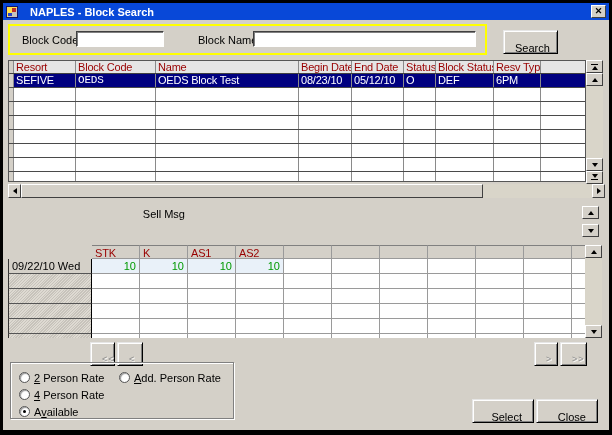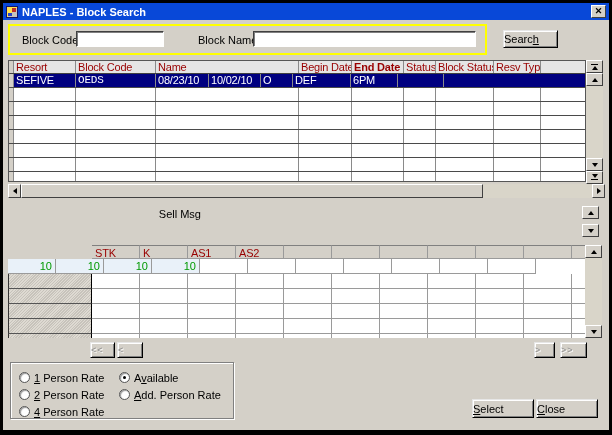--- a/index.html
+++ b/index.html
@@ -7,27 +7,27 @@
   .window{
     position:relative;width:612px;height:435px;background:#D4D0C8;
     border:3px solid #000;border-bottom:5px solid #000;
     font-family:"Liberation Sans",sans-serif;font-size:11px;color:#000;overflow:hidden;
   }
   
   .titlebar{position:absolute;left:0;top:0;right:0;height:17px;background:#0848D8;display:flex;align-items:center;padding:0 3px;}
   .app-icon{width:12px;height:12px;margin-right:4px;border:1px solid #14146a;background:linear-gradient(135deg,#ffe14d 0 55%,#c8c4bc 55%);position:relative;flex:0 0 auto;}
   .app-icon::after{content:"";position:absolute;right:1px;top:1px;width:4px;height:4px;background:#c03028;}
   .app-icon::before{content:"";position:absolute;left:1px;bottom:1px;width:4px;height:3px;background:#2840c8;}
-  .title-text{color:#fff;font-weight:bold;white-space:nowrap;letter-spacing:0;}
+  .title-text{color:#fff;font-weight:bold;white-space:nowrap;letter-spacing:0;margin-left:8px;}
   .close-btn{margin-left:auto;width:15px;height:13px;background:#D4D0C8;border:1px solid;border-color:#fff #404040 #404040 #fff;font-size:9px;line-height:11px;text-align:center;font-weight:bold;cursor:default;}
   
   .search-panel{position:absolute;left:5px;top:21px;width:479px;height:31px;border:2px solid #FFFF00;}
   .lbl{position:absolute;white-space:nowrap;line-height:13px;}
   .tb{position:absolute;height:16px;background:#fff;border:1px solid;border-color:#404040 #fff #fff #404040;box-shadow:inset 1px 1px 0 #808080;font:11px "Liberation Sans",sans-serif;padding:1px 3px;}
-  .btn{position:absolute;background:#D4D0C8;border:1px solid;border-color:#e6e6e6 #000 #000 #e6e6e6;box-shadow:inset 1px 1px 0 #fff,inset -1px -1px 0 #808080;font:11px "Liberation Sans",sans-serif;text-align:left;padding:0;cursor:default;color:#000;}
+  .btn{position:absolute;background:#D4D0C8;border:1px solid;border-color:#e6e6e6 #000 #000 #e6e6e6;box-shadow:inset 1px 1px 0 #fff,inset -1px -1px 0 #808080;font:11px "Liberation Sans",sans-serif;text-align:right;padding:11px;cursor:default;color:#000;}
   .btn u{text-decoration:underline;}
   
   .results{position:absolute;left:5px;top:57px;width:578px;height:122px;background:#fff;border:1px solid #565656;overflow:hidden;}
   .tr{display:flex;height:14px;border-bottom:1px solid #4a4a4a;}
   .tr.thead{height:13px;background:#e5e5e5;color:#990000;border-bottom:1px solid #404040;}
   .td{flex:0 0 auto;border-right:1px solid #8a8a8a;padding:0 2px;overflow:hidden;white-space:nowrap;line-height:12px;letter-spacing:-0.2px;}
   .tr.selected{background:#000080;color:#fff;}
   .selector-cell{background:#D4D0C8;padding:0;}
   
   .vsb{position:absolute;width:17px;display:flex;flex-direction:column;background:#D9D5C9;}
@@ -85,32 +85,33 @@
   </div>
   <button class="btn" style="left:500px;top:27px;width:55px;height:18px">Searc<u>h</u></button>
 
   <div class="results">
       <div class="tr thead">
         <div class="td selector-cell" style="width: 5px; flex: 0 0 5px;"></div>
         <div class="td" style="width: 62px; flex: 0 0 62px;">Resort</div>
         <div class="td" style="width: 80px; flex: 0 0 80px;">Block Code</div>
         <div class="td" style="width: 143px; flex: 0 0 143px;">Name</div>
         <div class="td" style="width: 53px; flex: 0 0 53px;">Begin Date</div>
-        <div class="td" style="width: 52px; flex: 0 0 52px; font-weight: bold;">End Date</div>
+        <div class="td" style="width: 52px; flex: 0 0 52px;">End Date</div>
         <div class="td" style="width: 32px; flex: 0 0 32px;">Status</div>
         <div class="td" style="width: 58px; flex: 0 0 58px;">Block Status</div>
         <div class="td" style="width: 47px; flex: 0 0 47px;">Resv Type</div>
         <div class="td" style="width: 46px; flex: 0 0 46px; margin-top: 12px;">Method</div>
       </div>
       <div class="tr selected">
         <div class="td selector-cell" style="width: 5px; flex: 0 0 5px;"></div>
         <div class="td" style="width: 62px; flex: 0 0 62px;">SEFIVE</div>
         <div class="td" style="width: 80px; flex: 0 0 80px; font-family: Liberation Mono, monospace;">OEDS</div>
+        <div class="td" style="width: 143px; flex: 0 0 143px;">OEDS Block Test</div>
         <div class="td" style="width: 53px; flex: 0 0 53px;">08/23/10</div>
-        <div class="td" style="width: 52px; flex: 0 0 52px;">10/02/10</div>
+        <div class="td" style="width: 52px; flex: 0 0 52px;">05/12/10</div>
         <div class="td" style="width: 32px; flex: 0 0 32px;">O</div>
         <div class="td" style="width: 58px; flex: 0 0 58px;">DEF</div>
         <div class="td" style="width: 47px; flex: 0 0 47px;">6PM</div>
         <div class="td" style="width: 46px; flex: 0 0 46px;"></div>
       </div>
       <div class="tr">
         <div class="td selector-cell" style="width: 5px; flex: 0 0 5px;"></div>
         <div class="td" style="width: 62px; flex: 0 0 62px;"></div>
         <div class="td" style="width: 80px; flex: 0 0 80px;"></div>
         <div class="td" style="width: 143px; flex: 0 0 143px;"></div>
@@ -218,21 +219,21 @@
         <i class="arr left"></i>
       </div>
     <div class="sb-track">
       <div class="thumb"></div>
     </div>
     <div class="sb-btn">
         <i class="arr right"></i>
       </div>
   </div>
 
-  <span class="lbl" style="left:128px;top:205px;width:70px;text-align:right">Sell Msg</span>
+  <span class="lbl" style="left:112px;top:205px;width:70px;text-align:right">Sell Msg</span>
   <div class="sb-btn abs" style="left:579px;top:203px">
       <i class="arr up"></i>
     </div>
   <div class="sb-btn abs" style="left:579px;top:221px">
       <i class="arr down"></i>
     </div>
 
   <div class="rate-grid">
       <div class="rg-row head">
         <div class="rg-cell rg-spacer" style="width: 84px; flex: 0 0 84px;"></div>
@@ -242,20 +243,21 @@
         <div class="rg-cell rg-head-cell" style="width: 48px; flex: 0 0 48px;">AS2</div>
         <div class="rg-cell rg-head-cell" style="width: 48px; flex: 0 0 48px;"></div>
         <div class="rg-cell rg-head-cell" style="width: 48px; flex: 0 0 48px;"></div>
         <div class="rg-cell rg-head-cell" style="width: 48px; flex: 0 0 48px;"></div>
         <div class="rg-cell rg-head-cell" style="width: 48px; flex: 0 0 48px;"></div>
         <div class="rg-cell rg-head-cell" style="width: 48px; flex: 0 0 48px;"></div>
         <div class="rg-cell rg-head-cell" style="width: 48px; flex: 0 0 48px;"></div>
         <div class="rg-cell rg-head-cell" style="width: 48px; flex: 0 0 48px;"></div>
       </div>
       <div class="rg-row">
+        <div class="rg-cell rg-label" style="width: 84px; flex: 0 0 84px;">09/22/10 Wed</div>
         <div class="rg-cell rg-val" style="width: 48px; flex: 0 0 48px;">10</div>
         <div class="rg-cell rg-val" style="width: 48px; flex: 0 0 48px;">10</div>
         <div class="rg-cell rg-val" style="width: 48px; flex: 0 0 48px;">10</div>
         <div class="rg-cell rg-val" style="width: 48px; flex: 0 0 48px;">10</div>
         <div class="rg-cell" style="width: 48px; flex: 0 0 48px;"></div>
         <div class="rg-cell" style="width: 48px; flex: 0 0 48px;"></div>
         <div class="rg-cell" style="width: 48px; flex: 0 0 48px;"></div>
         <div class="rg-cell" style="width: 48px; flex: 0 0 48px;"></div>
         <div class="rg-cell" style="width: 48px; flex: 0 0 48px;"></div>
         <div class="rg-cell" style="width: 48px; flex: 0 0 48px;"></div>
@@ -343,24 +345,20 @@
       </div>
   </div>
 
   <button class="btn pager" style="left:87px;top:339px;width:25px">&lt;&lt;</button>
   <button class="btn pager" style="left:114px;top:339px;width:26px">&lt;</button>
   <button class="btn pager" style="left:531px;top:339px;width:21px">&gt;</button>
   <button class="btn pager" style="left:557px;top:339px;width:27px">&gt;&gt;</button>
 
   <div class="group-box">
     <div class="radio-grid">
-        <div class="radio-item">
-          <span class="radio"></span>
-          <span class="radio-label"><u>1</u> Person Rate</span>
-        </div>
         <div class="radio-item">
           <span class="radio"></span>
           <span class="radio-label"><u>2</u> Person Rate</span>
         </div>
         <div class="radio-item">
           <span class="radio"></span>
           <span class="radio-label"><u>4</u> Person Rate</span>
         </div>
         <div class="radio-item">
           <span class="radio checked"></span>

